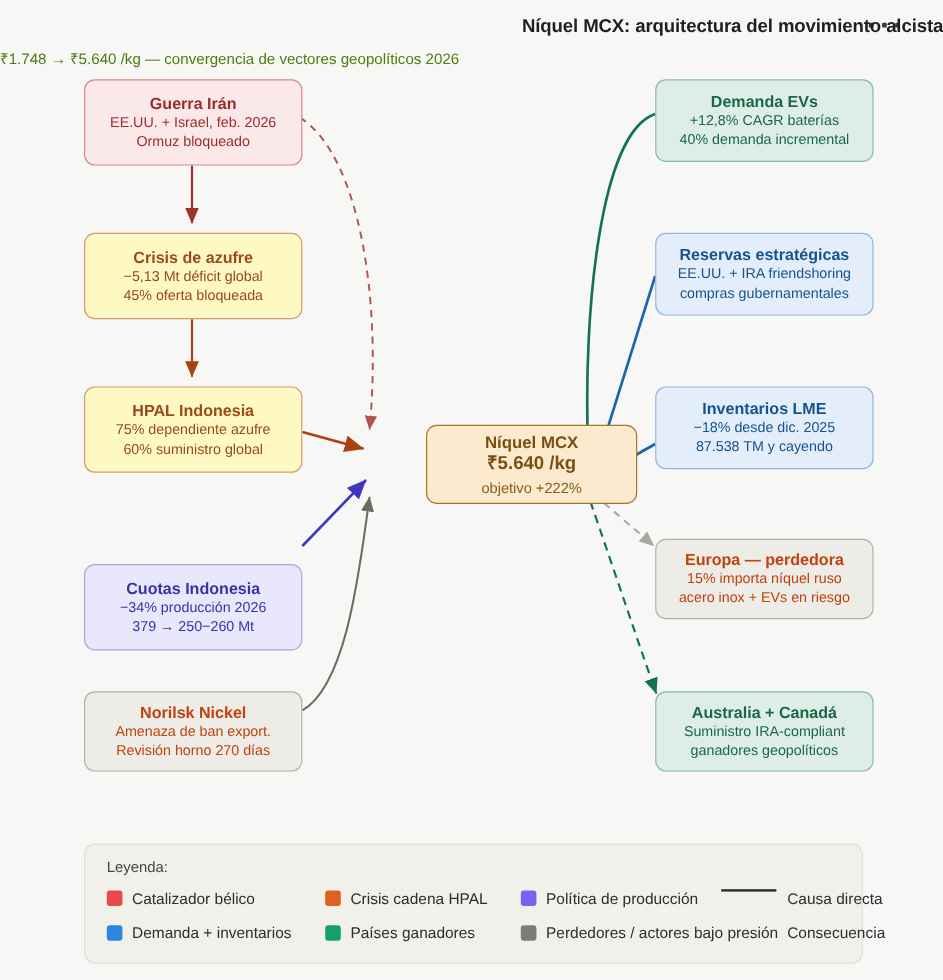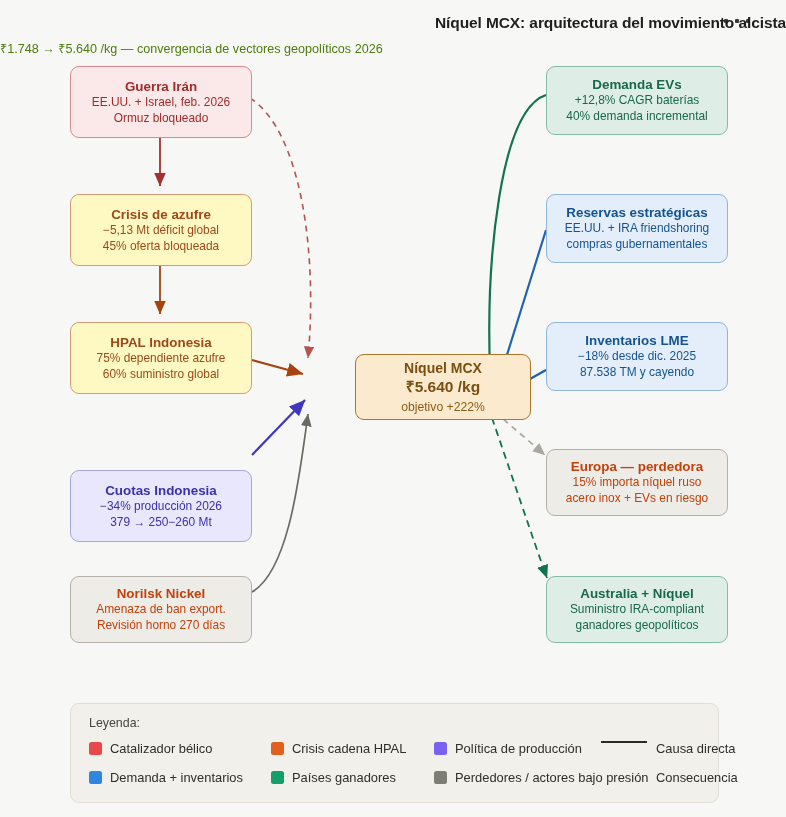--- a/index.html
+++ b/index.html
@@ -222,21 +222,21 @@
     <div class="n-line">87.538 TM y cayendo</div>
   </div>
 
   <div class="node n-gray" style="left:546px; top:449px; width:182px; height:67px;">
     <div class="n-title">Europa — perdedora</div>
     <div class="n-line">15% importa níquel ruso</div>
     <div class="n-line">acero inox + EVs en riesgo</div>
   </div>
 
   <div class="node n-green" style="left:546px; top:576px; width:182px; height:67px;">
-    <div class="n-title">Australia + Níquel</div>
+    <div class="n-title">Australia + Canadá</div>
     <div class="n-line">Suministro IRA-compliant</div>
     <div class="n-line">ganadores geopolíticos</div>
   </div>
 
   <div class="legend">
     <div class="legend-title">Leyenda:</div>
 
     <div class="lg-item" style="left:18px; top:37px;">
       <span class="sw" style="background:#e8484a"></span>
       <span>Catalizador bélico</span>

